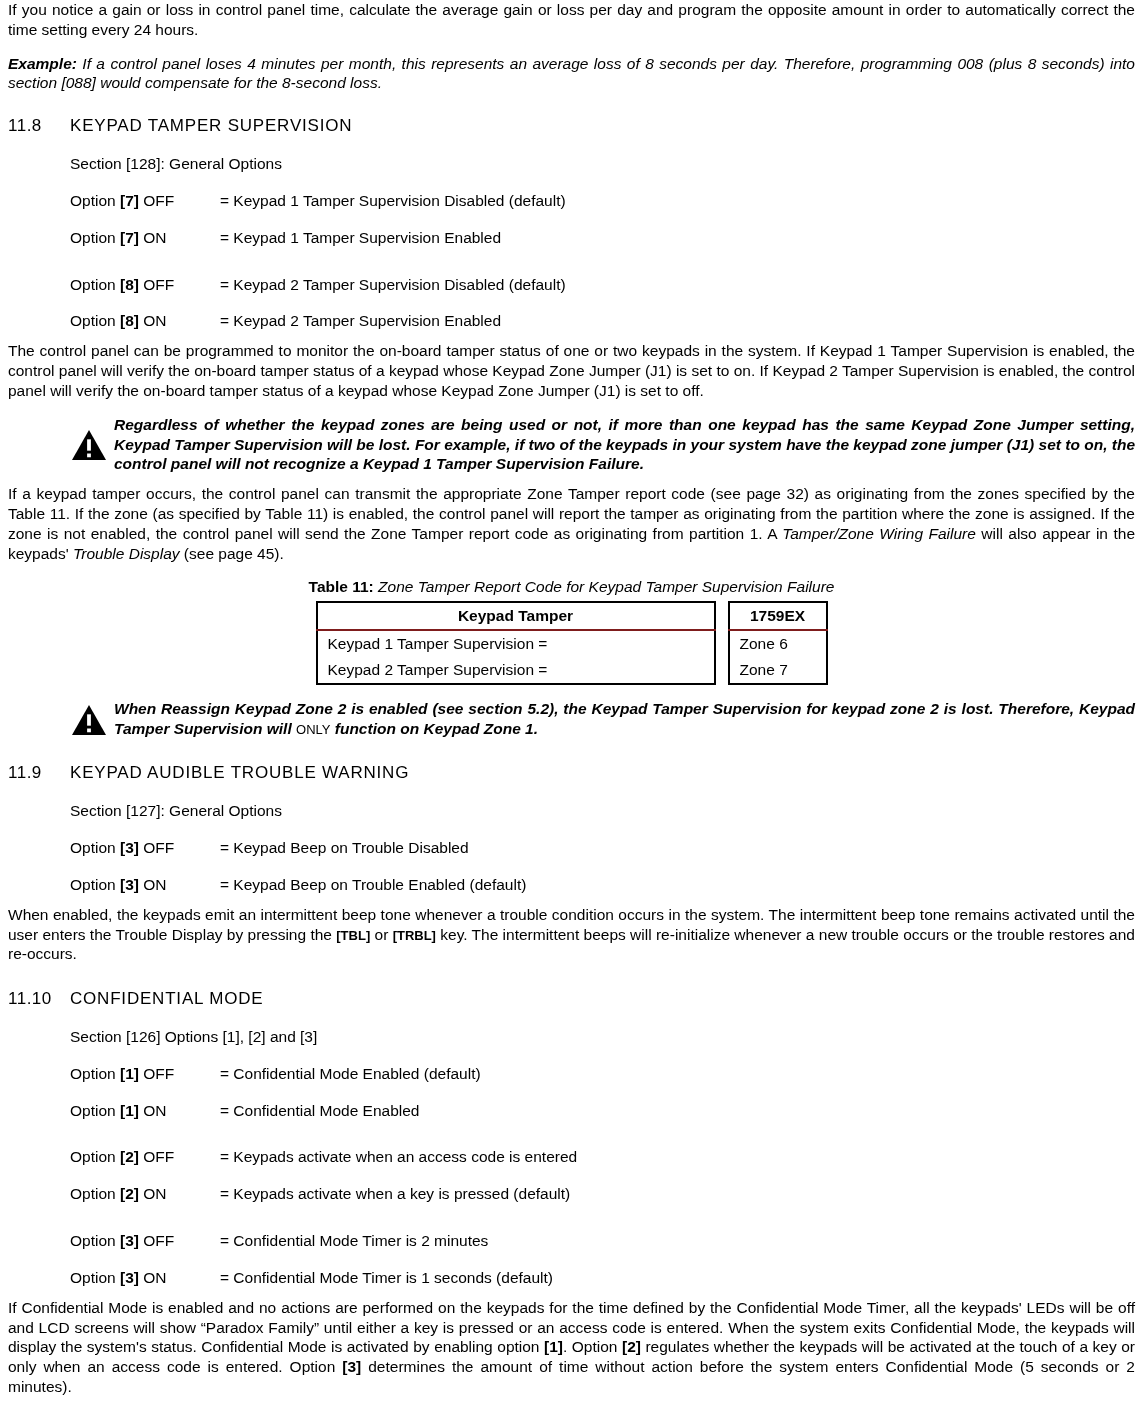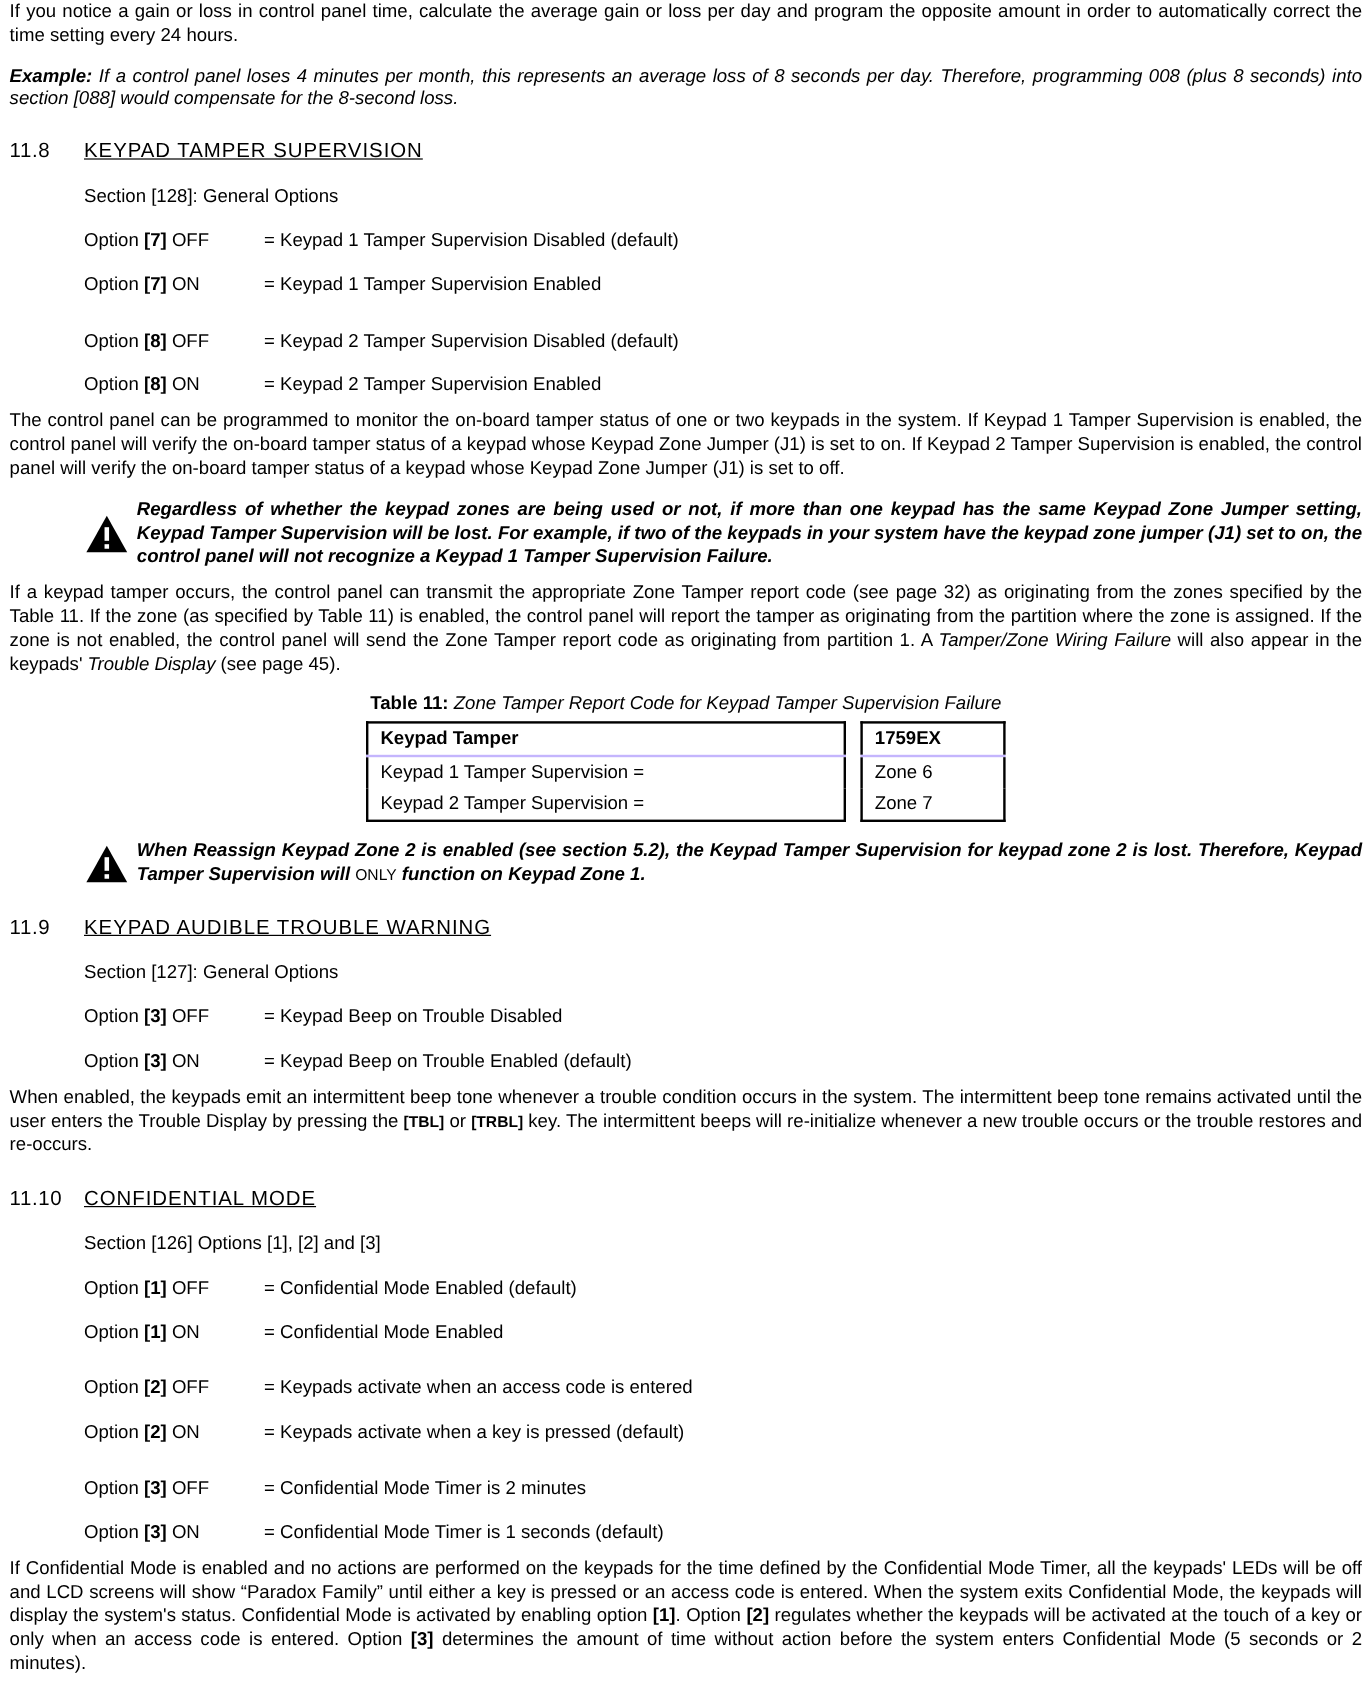--- a/index.html
+++ b/index.html
@@ -11,38 +11,38 @@
     line-height: 1.28;
     width: 1127px;
   }
   .indent-block { margin-left: 62px; }
   .justify { text-align: justify; }
   .para { margin: 0 0 14px 0; }
   .intro-italic { font-style: italic; margin: 0 0 22px 0; }
   .intro-italic .example-label { font-weight: bold; }
   .sec-row { display: flex; align-items: baseline; margin-top: 20px; }
   .sec-num { width: 62px; flex: 0 0 62px; font-size: 17px; letter-spacing: 0.5px; }
-  .sec-title { font-size: 17px; letter-spacing: 0.8px; text-decoration: underline; }
+  .sec-title { font-size: 17px; letter-spacing: 0.8px; }
   .opt-line { margin-left: 62px; margin-top: 17px; }
   .opt-line .lead { display: inline-block; width: 150px; }
   .opt-group-gap { height: 10px; }
   .warn-row { display: flex; align-items: center; margin: 4px 0 10px 62px; }
   .warn-icon { width: 44px; flex: 0 0 44px; padding-top: 2px; }
   .warn-icon svg { width: 38px; height: 34px; display: block; }
   .warn-text { flex: 1; font-weight: bold; font-style: italic; text-align: justify; }
   .warn-text .normal { font-weight: normal; font-style: normal; font-size: 13px; }
   .table-caption { text-align: center; margin: 10px 0 4px 0; }
   .table-caption .cap-bold { font-weight: bold; }
   .table-caption .cap-ital { font-style: italic; }
   .tables-wrap { display: flex; justify-content: center; gap: 12px; margin-bottom: 14px; }
   table.t { border-collapse: collapse; border: 2px solid #000; }
   table.t th, table.t td { padding: 3px 10px; font-size: 15.5px; text-align: left; }
-  table.t th { border-bottom: 2px solid #c4b5fd; font-weight: bold; }
+  table.t th { border-bottom: 2px solid #7f1d1d; font-weight: bold; text-align: center; }
   table.t1 { width: 400px; }
-  table.t2 { width: 121px; }
+  table.t2 { width: 100px; }
   .sec-minor { margin-top: 24px; }
   b.key { font-weight: bold; }
 </style>
 </head>
 <body>
 
 <p class="para indent-block justify">If you notice a gain or loss in control panel time, calculate the average gain or loss per day and program the opposite amount in order to automatically correct the time setting every 24 hours.</p>
 <p class="intro-italic indent-block justify">
   <span class="example-label">Example:</span><span> If a control panel loses 4 minutes per month, this represents an average loss of 8 seconds per day. Therefore, programming 008 (plus 8 seconds) into section [088] would compensate for the 8-second loss.</span>
 </p>

